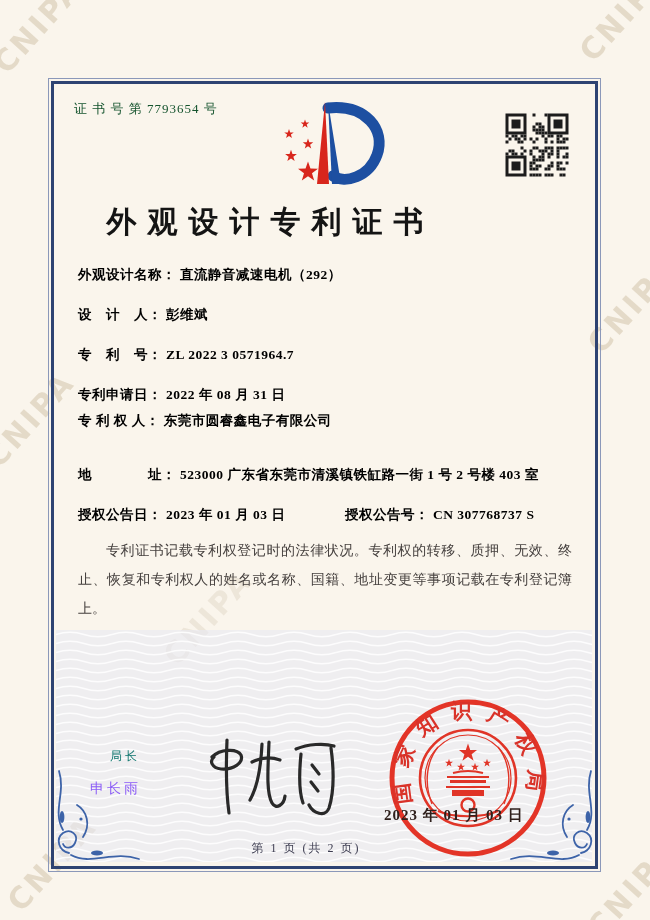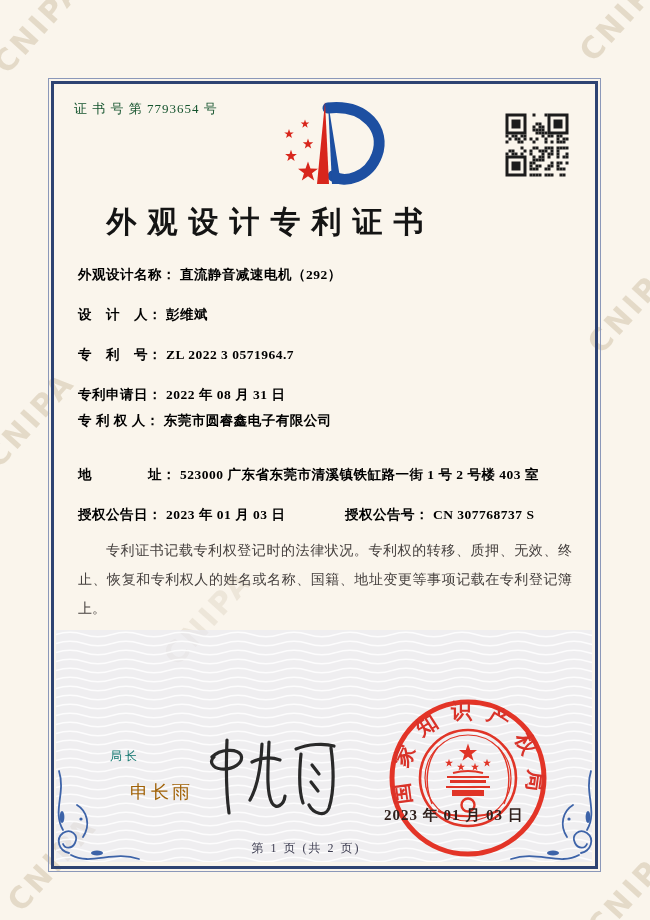--- a/index.html
+++ b/index.html
@@ -22,21 +22,21 @@
   .qr{position:absolute;left:504px;top:112px;z-index:3;}
   .row{position:absolute;left:78px;z-index:4;font-size:13.5px;color:#000000;
        letter-spacing:.5px;white-space:nowrap;font-weight:bold;}
   .r0{top:266px}.r1{top:306px}.r2{top:346px}.r3{top:386px}.r4{top:412px}.r5{top:466px}
   .r6{top:506px}.r7{top:506px;left:345px;}
   .flabel{margin-right:4px;}
   .body{left:78px;top:536px;width:494px;font-size:14px;line-height:29px;color:#46413f;
         text-align:justify;}
   .body p{margin:0;text-indent:2em;}
   .sig-title{left:90px;top:748px;font-size:12px;letter-spacing:3px;color:#0f766e;margin-left:20px;}
-  .sig-name{left:90px;top:780px;font-size:18px;letter-spacing:3px;color:#a16207;margin-left:40px;}
+  .sig-name{left:90px;top:780px;font-size:14px;letter-spacing:3px;color:#8b5cf6;}
   .date-stamp{left:384px;top:806px;font-size:15px;font-weight:700;color:#2f201c;
               letter-spacing:1px;z-index:6;}
   .page-num{left:30px;top:840px;width:552px;text-align:center;font-size:12px;
             color:#3c3c50;letter-spacing:2px;}
   .note{left:0;top:880px;width:614px;text-align:center;font-size:13px;color:#343434;
         letter-spacing:2px;margin-top:40px;}
 </style>
 </head>
 <body>
 

